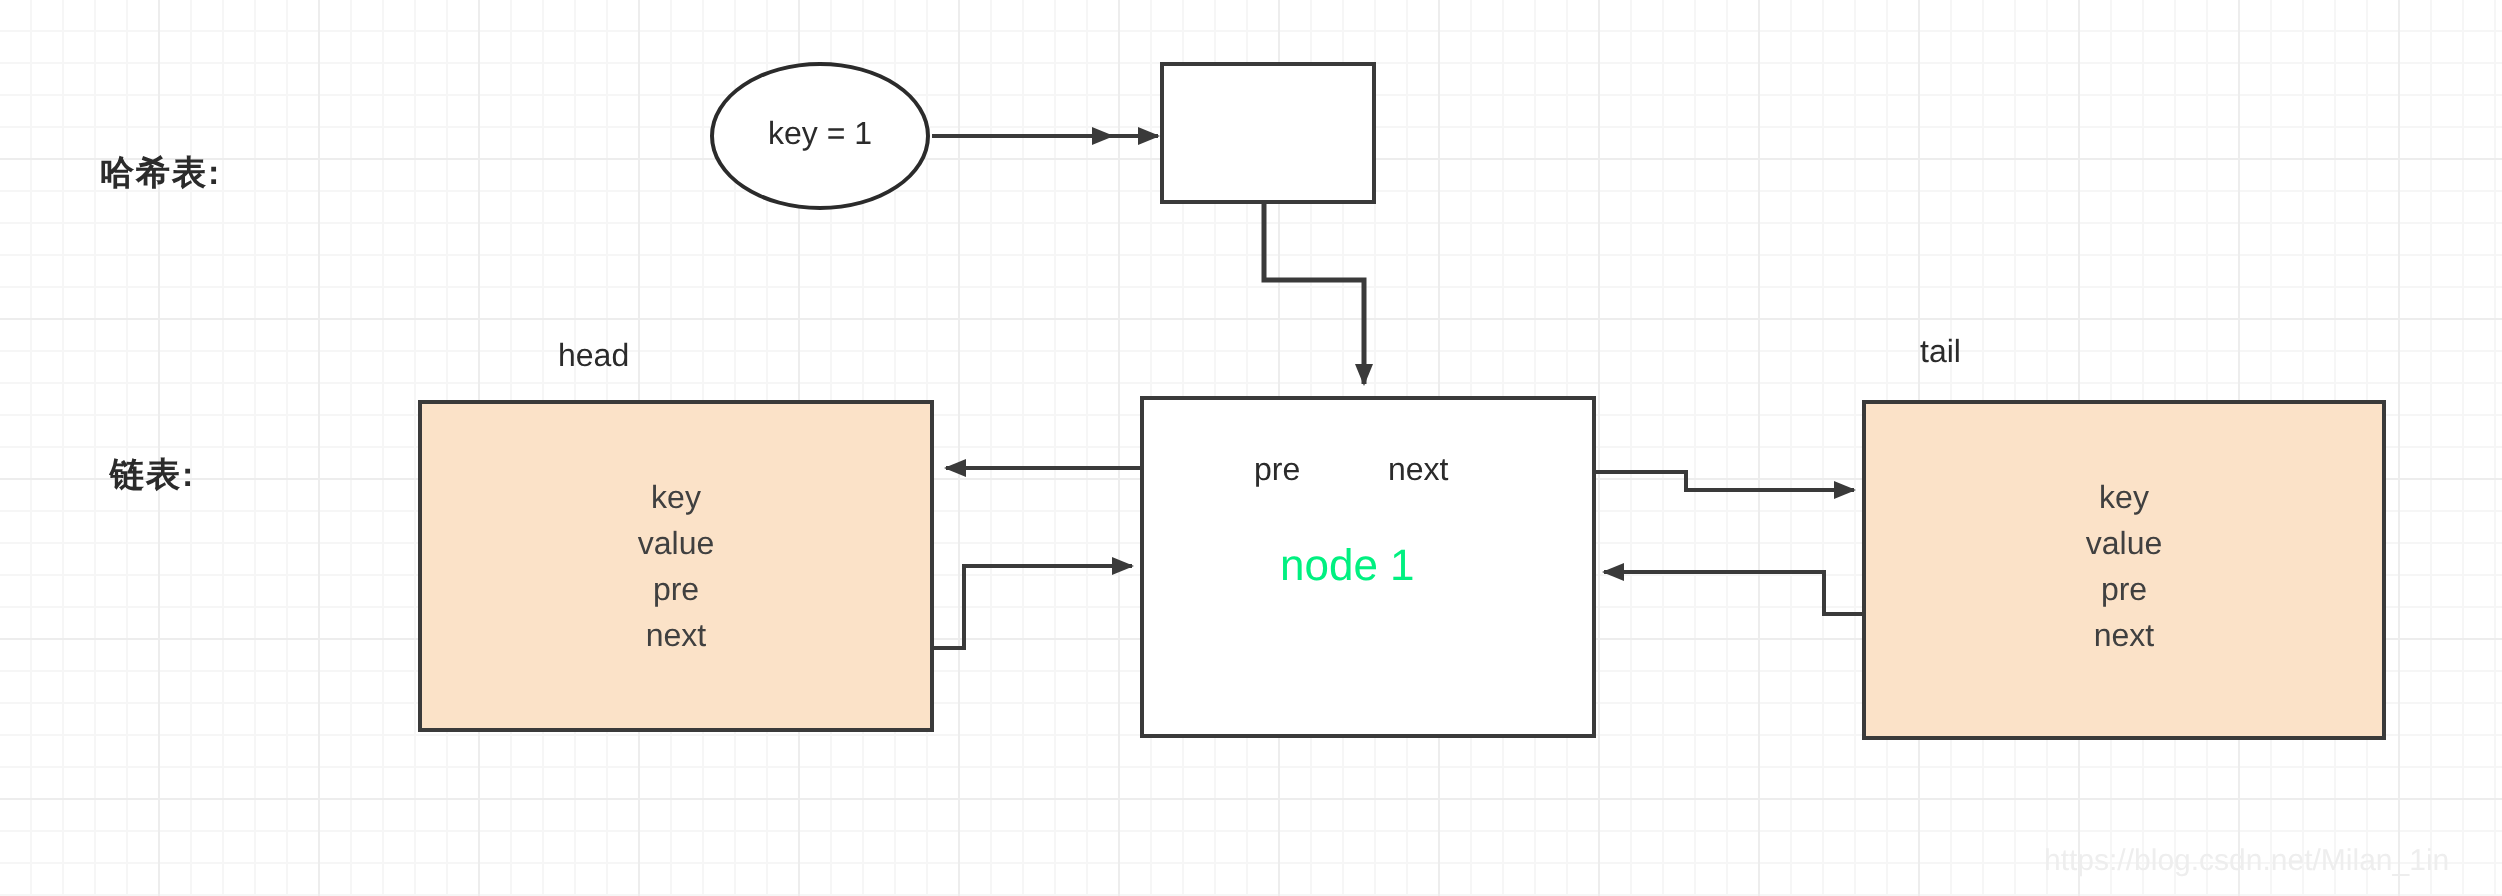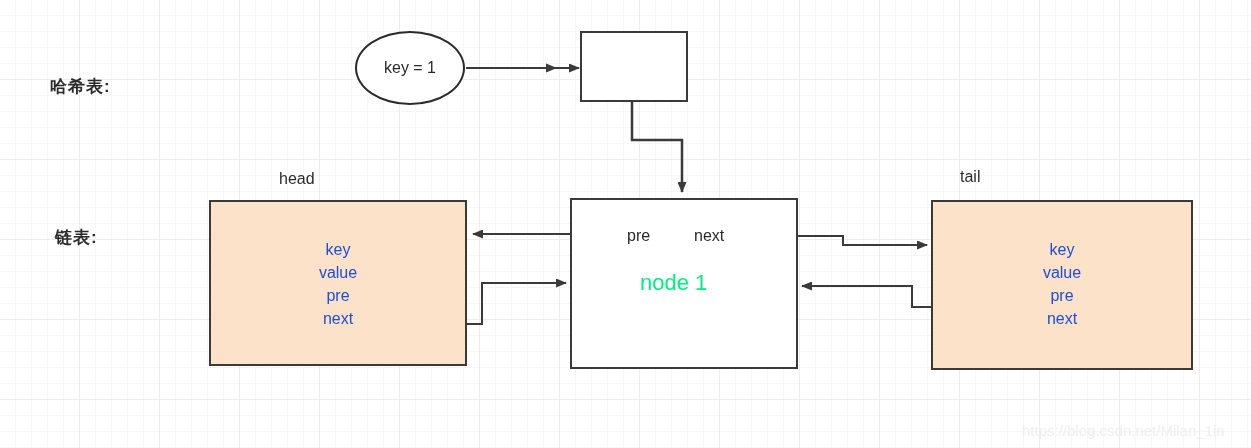--- a/index.html
+++ b/index.html
@@ -52,21 +52,21 @@
     justify-content: flex-start;
   }
   .node-box.filled {
     background: #fbe2c8;
   }
   .node-box.plain {
     background: #ffffff;
   }
   .field-list {
     font-size: 16px;
-    color: #1d4ed8;
+    color: #404040;
     line-height: 23px;
     text-align: center;
     white-space: pre-line;
   }
   .hash-slot {
     position: absolute;
     box-sizing: border-box;
     border: 2px solid #3a3a3a;
     background: #ffffff;
   }

